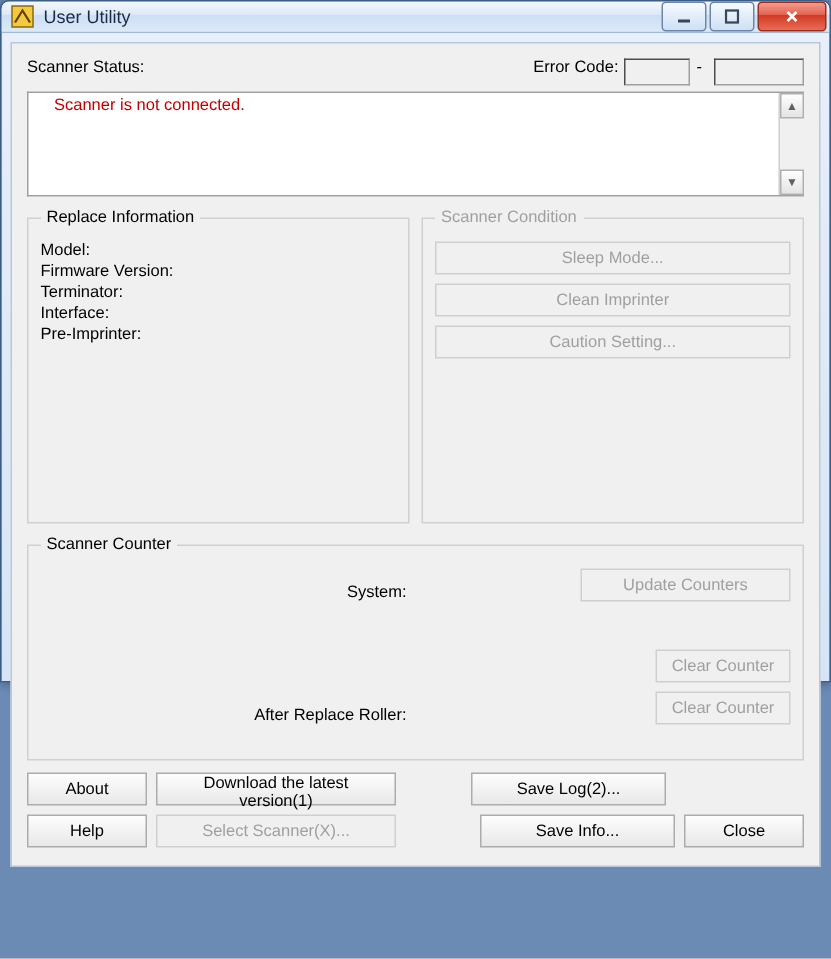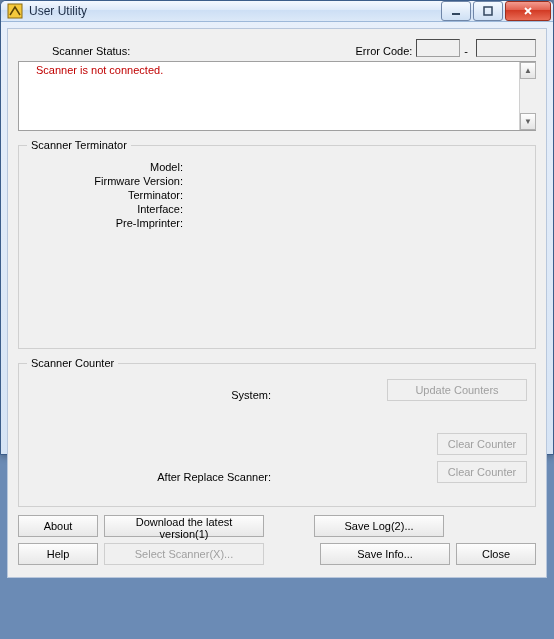--- a/index.html
+++ b/index.html
@@ -62,23 +62,22 @@
     flex: 1;
     margin: 6px;
     background: #f0f0f0;
     border: 1px solid #b8c7dc;
     padding: 10px 10px 6px 10px;
     display: flex;
     flex-direction: column;
   }
   .row1 {
     display: flex;
-    align-items: flex-end;
+    align-items: flex-start;
     margin-bottom: 4px;
-    margin-left: 34px;
   }
   .row1 .lbl { color: #000; }
   .row1 .spacer { flex: 1; }
   .err-box {
     width: 44px; height: 18px;
     border: 1px inset #a0a0a0;
     background: #f0f0f0;
     margin-left: 4px;
   }
   .dash { margin: 0 4px; }
@@ -132,21 +131,21 @@
   .fs-cond {
     flex: 1;
     height: 210px;
   }
   .info-grid .info-row {
     display: flex;
     margin-bottom: 2px;
   }
   .info-grid .info-label {
     width: 160px;
-    text-align: right;
+    text-align: left;
     padding-right: 4px;
   }
   .btn {
     height: 22px;
     border: 1px solid #acacac;
     background: linear-gradient(#fdfdfd,#e8e8e8);
     font-family: inherit;
     font-size: 11px;
     padding: 0 8px;
     cursor: default;
@@ -240,56 +239,64 @@
       <span class="status-text">Scanner is not connected.</span>
       <div class="scrollbar">
         <div class="sb-btn">▲</div>
         <div class="sb-track"></div>
         <div class="sb-btn">▼</div>
       </div>
     </div>
 
     <div class="mid">
       <fieldset class="fs-info">
-        <legend>Scanner Terminator</legend>
+        <legend>Replace Information</legend>
         <div class="info-grid">
           <div class="info-row">
               <div class="info-label">Model:</div>
             </div>
           <div class="info-row">
               <div class="info-label">Firmware Version:</div>
             </div>
           <div class="info-row">
               <div class="info-label">Terminator:</div>
             </div>
           <div class="info-row">
               <div class="info-label">Interface:</div>
             </div>
           <div class="info-row">
               <div class="info-label">Pre-Imprinter:</div>
             </div>
         </div>
       </fieldset>
 
+      <fieldset class="fs-cond disabled">
+        <legend>Scanner Condition</legend>
+        <div class="cond-btns">
+          <button class="btn" disabled="">Sleep Mode...</button>
+          <button class="btn" disabled="">Clean Imprinter</button>
+          <button class="btn" disabled="">Caution Setting...</button>
+        </div>
+      </fieldset>
     </div>
 
     <fieldset class="fs-counter">
       <legend>Scanner Counter</legend>
       <div class="counter-row">
         <div class="counter-label">System:</div>
         <div class="counter-gap"></div>
         <button class="btn counter-btn" disabled="">Update Counters</button>
       </div>
       <div style="height:26px"></div>
       <div class="counter-row">
         <div class="counter-gap"></div>
         <button class="btn counter-sm" disabled="">Clear Counter</button>
       </div>
       <div class="counter-row">
-        <div class="counter-label">After Replace Scanner:</div>
+        <div class="counter-label">After Replace Roller:</div>
         <div class="counter-gap"></div>
         <button class="btn counter-sm" disabled="">Clear Counter</button>
       </div>
     </fieldset>
 
     <div class="bottom">
       <div class="brow">
         <button class="btn b-about">About</button>
         <button class="btn b-dl">Download the latest version(1)</button>
         <div class="b-gap"></div>

